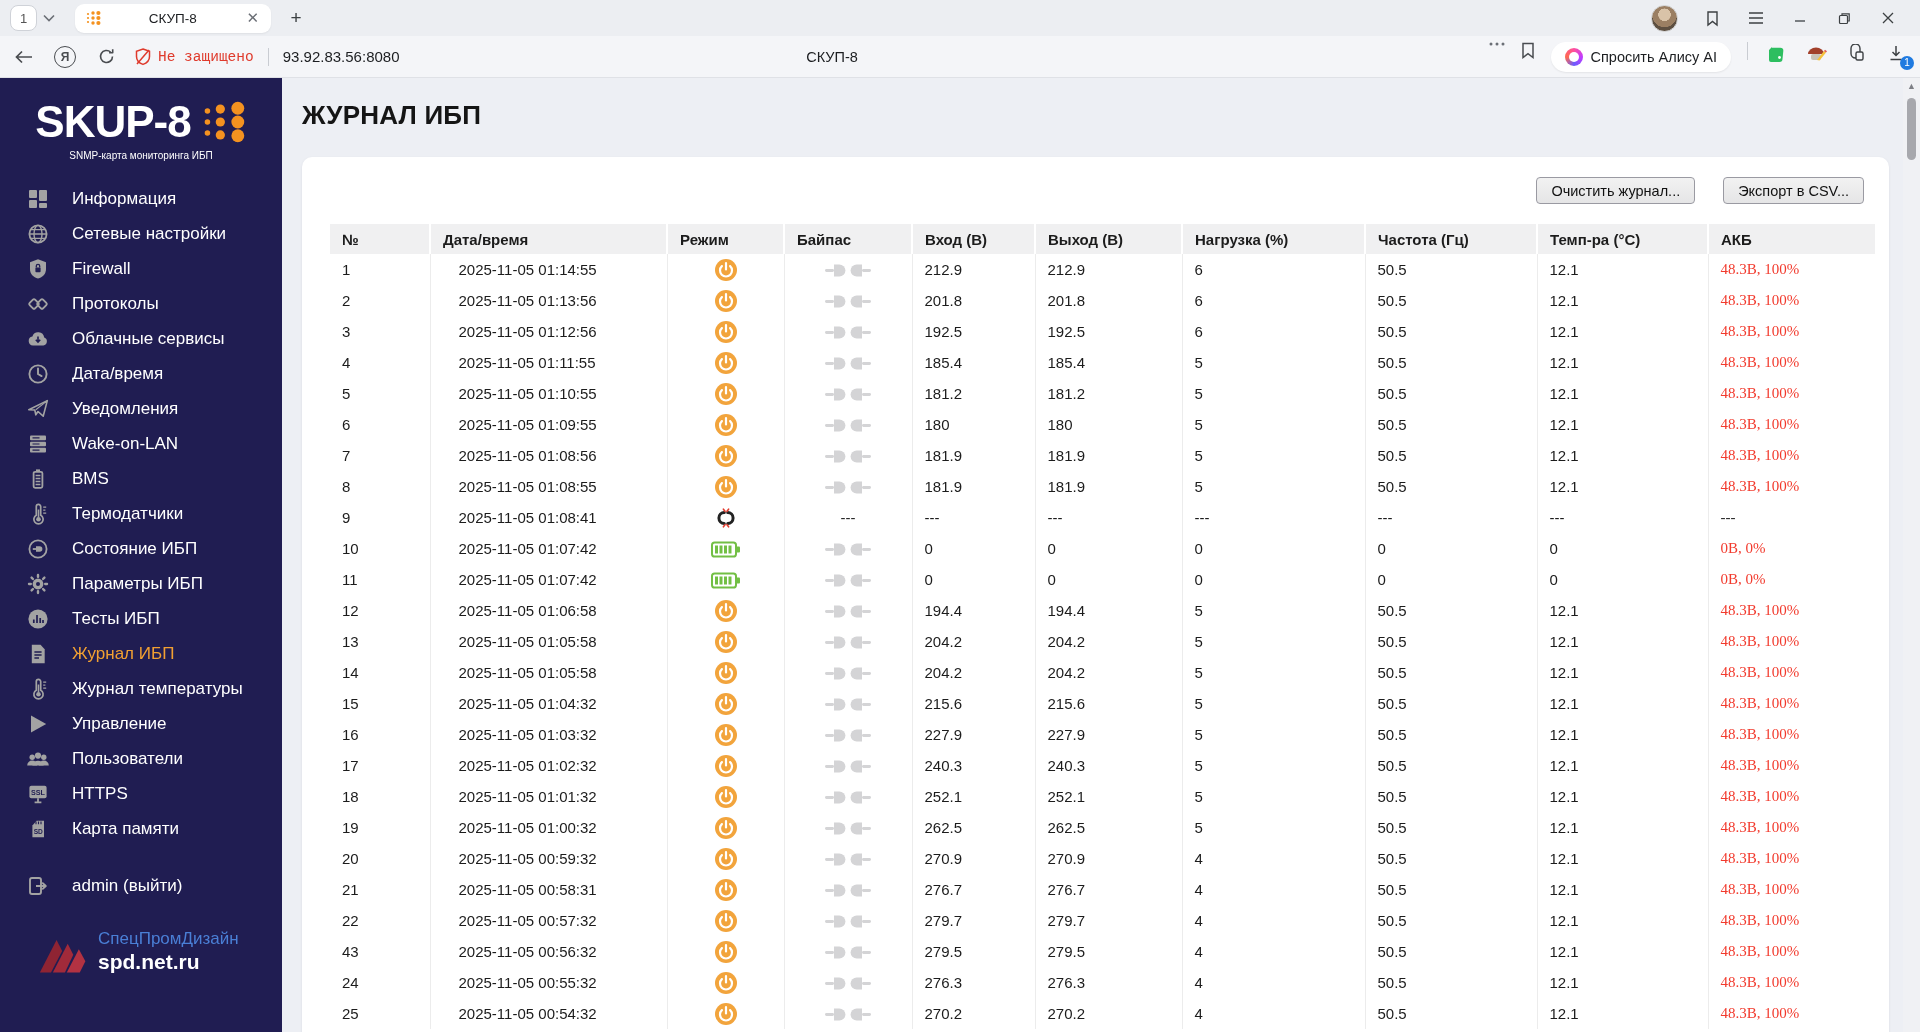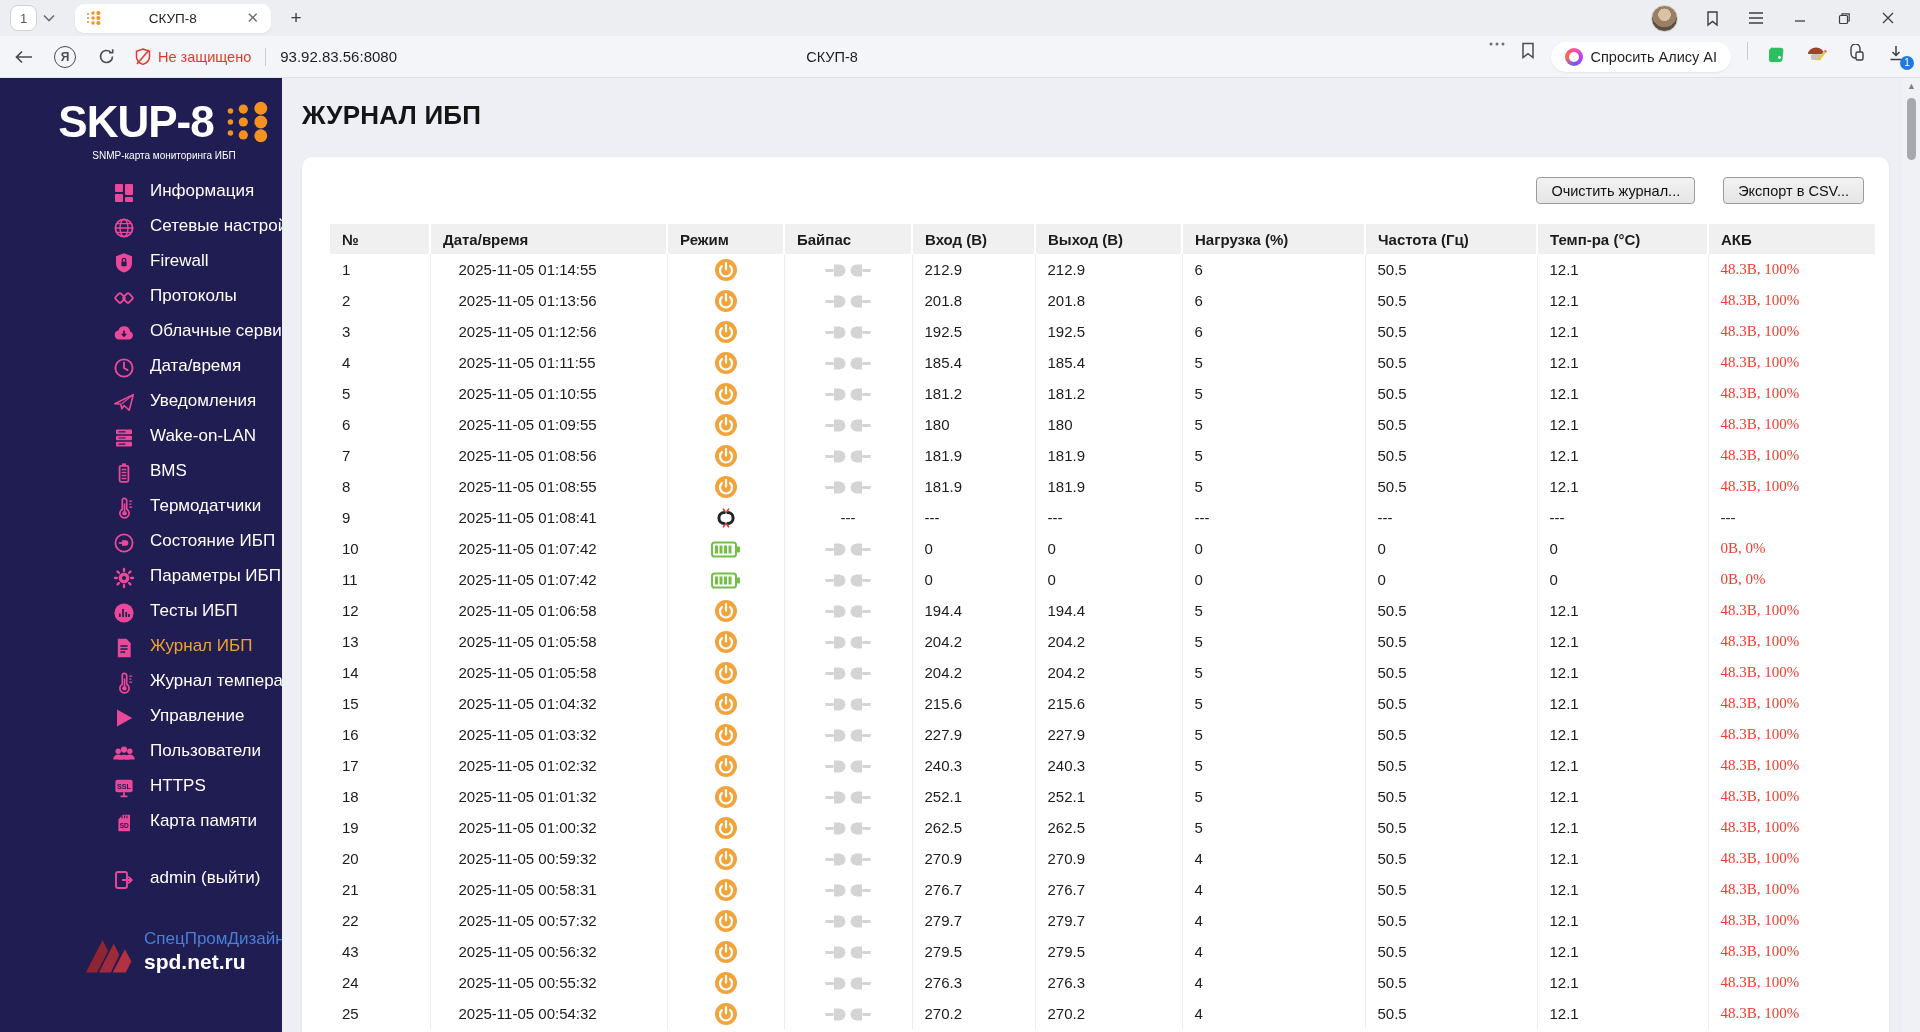--- a/index.html
+++ b/index.html
@@ -18,43 +18,43 @@
             font-size:19px; color:#3c4043; }
   .tabbar-right { margin-left:auto; display:flex; align-items:center; gap:24px; padding-right:12px; }
   .avatar { width:27px; height:27px; border-radius:50%; background:radial-gradient(circle at 50% 35%, #d9c3a8 0 30%, #9b7f63 31% 60%, #5d4f41 61%); border:1px solid #d0d0d0; }
   .chrome-ic { width:20px; height:20px; display:flex; align-items:center; justify-content:center; color:#3c4043; }
 
   .addressbar { height:42px; background:#f4f5f8; border-bottom:1px solid #dfe1e6; display:flex; align-items:center;
                 padding:0 12px; position:relative; }
   .ab-ic { width:24px; height:24px; display:flex; align-items:center; justify-content:center; color:#494c50; margin-right:17px; }
   .yicon { width:22px; height:22px; border:1.6px solid #494c50; border-radius:50%; display:flex; align-items:center;
            justify-content:center; font-size:12px; font-weight:bold; color:#494c50; }
-  .sec-badge { display:flex; align-items:center; gap:7px; color:#df3a2c; font-size:14.5px; margin-right:14px; }
+  .sec-badge { display:flex; align-items:center; gap:7px; color:#df3a2c; font-size:14.5px; margin-right:14px;font-family:Liberation Mono, monospace; }
   .ab-sep { width:1px; height:18px; background:#c9ccd2; margin-right:14px; }
   .url { font-size:15px; color:#1c1e21; }
   .ab-center-title { position:absolute; left:832px; transform:translateX(-50%); font-size:14.5px; color:#1c1e21; }
   .ab-right { margin-left:auto; display:flex; gap:16px; }
   .alice-pill { display:flex; align-items:center; gap:8px; background:#fff; border-radius:15px; height:30px;
                 padding:0 14px; font-size:14.5px; color:#1c1e21; box-shadow:0 1px 2px rgba(0,0,0,.07); }
   .alice-logo { width:18px; height:18px; border-radius:50%;
                 background:conic-gradient(#ff4f9e,#c13bff,#6a5bff,#ff6a4f,#ff4f9e); position:relative; }
   .alice-logo::after { content:""; position:absolute; inset:4px; background:#fff; border-radius:50%; }
   .ext { position:relative; width:24px; height:24px; display:flex; align-items:center; justify-content:center; }
   .dl-badge { position:absolute; right:-6px; bottom:-4px; background:#1f7ae0; color:#fff; font-size:10px;
               width:14px; height:14px; border-radius:50%; display:flex; align-items:center; justify-content:center; }
 
   
   .app { display:flex; height:954px; position:relative; }
-  .sidebar { width:282px; background:#201d52; color:#fff; flex-shrink:0; display:flex; flex-direction:column;padding-left:46px; }
+  .sidebar { width:282px; background:#201d52; color:#fff; flex-shrink:0; display:flex; flex-direction:column; }
   .logo-row { display:flex; align-items:center; justify-content:center; gap:10px; margin-top:22px; }
   .logo-text { font-size:44px; font-weight:800; letter-spacing:-1px; color:#fff; line-height:1; }
   .logo-sub { text-align:center; font-size:10px; color:#fff; margin-top:6px; }
   .menu { margin-top:20px; }
-  .menu-item { height:35px; display:flex; align-items:flex-start; padding-left:26px; gap:14px; cursor:default;margin-left:40px; }
-  .mi-icon { width:24px; height:24px; color:#ec4899; display:flex; align-items:center; justify-content:center; flex-shrink:0; }
+  .menu-item { height:35px; display:flex; align-items:center; padding-left:26px; gap:22px; cursor:default; }
+  .mi-icon { width:24px; height:24px; color:#a3a3a3; display:flex; align-items:center; justify-content:center; flex-shrink:0; }
   .mi-label { font-size:17px; color:#fff; white-space:nowrap; }
   .menu-item.active .mi-label { color:#f2a032; }
   .logout-row { margin-top:22px; }
   .side-footer { margin-top:26px; display:flex; align-items:center; gap:8px; padding-left:38px; }
   .sf-brand { color:#4a7fd6; font-size:17px; }
   .sf-site { color:#fff; font-size:21px; font-weight:bold; margin-top:1px; }
 
   .content { flex:1; background:#edeff4; overflow:hidden; padding-right:17px; }
   .page-title { font-size:26px; font-weight:800; color:#151515; margin:22px 0 0 20px; letter-spacing:.2px; }
   .card { background:#fff; border-radius:10px; margin:26px 14px 0 20px; padding:20px 15px 0 28px;

